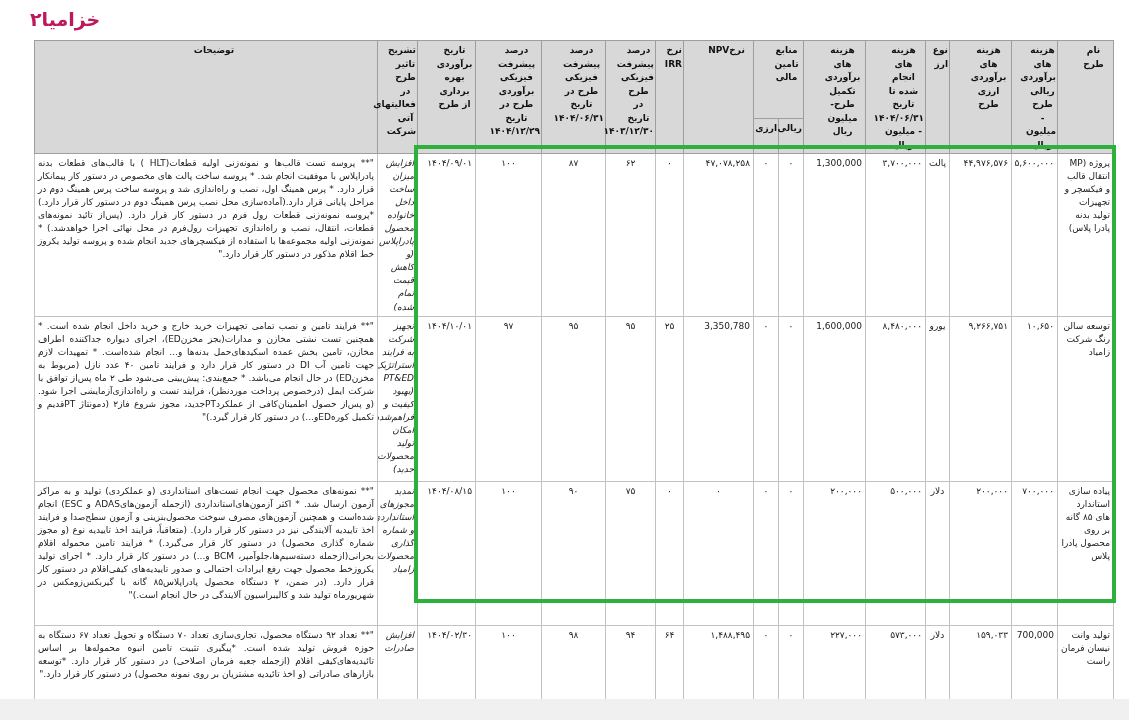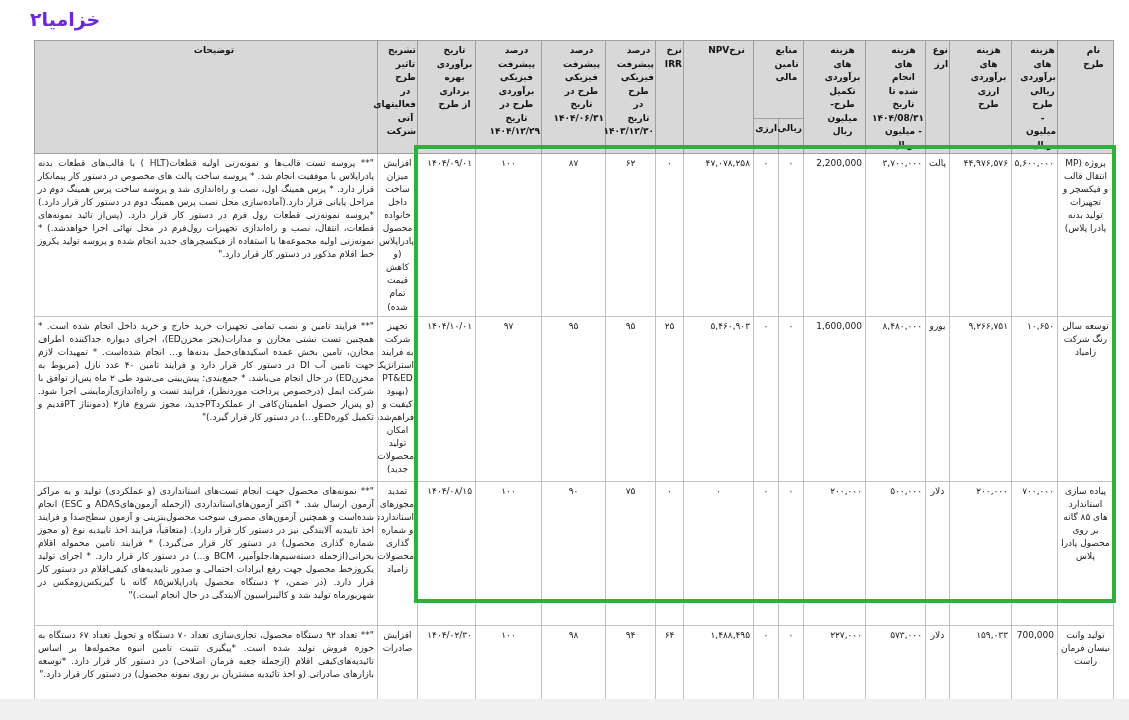--- a/index.html
+++ b/index.html
@@ -2,38 +2,38 @@
 <html lang="fa"><head>
 <meta charset="utf-8">
 <style>
   html,body{margin:0;padding:0;}
   body{
     width:1129px;height:720px;position:relative;overflow:hidden;
     background:#ffffff;font-family:"DejaVu Sans","Liberation Sans",sans-serif;
   }
   .page-title{
     position:absolute;top:8px;left:30px;direction:rtl;
-    font-size:19px;font-weight:bold;color:#6d28d9;
+    font-size:19px;font-weight:bold;color:#be185d;
   }
   .table-wrap{position:absolute;top:40px;left:35px;width:1079px;direction:rtl;}
   table{border-collapse:collapse;table-layout:fixed;width:1079px;direction:rtl;}
   th{
     background:#d8d8d8;border:1px solid #9e9e9e;
     font-size:9px;font-weight:bold;color:#111;
     vertical-align:top;text-align:center;padding:3px 1px 1px 17px;line-height:1.5;
   }
   td{
     border:1px solid #c2c2c2;background:#fff;color:#1a1a1a;
     font-size:9px;vertical-align:top;padding:3px 3px 2px 3px;line-height:1.45;
     overflow:hidden;
   }
-  td.name{text-align:center;}
+  td.name{text-align:right;}
   td.num{text-align:right;direction:rtl;}
   td.ctr{text-align:center;}
-  td.impact{text-align:center;}
+  td.impact{text-align:right;font-style:italic;}
   td.notes{text-align:justify;}
   .highlight-box{
     position:absolute;left:414px;top:145px;width:702px;height:458px;
     border:4px solid #2eb13c;box-sizing:border-box;pointer-events:none;z-index:5;
   }
   .footer-strip{
     position:absolute;left:0;top:699px;width:1129px;height:21px;background:#f0f0f0;
   }
 </style>
 </head>
@@ -60,21 +60,21 @@
         <col style="width:58px">
         <col style="width:40px">
         <col style="width:343px">
     </colgroup>
     <thead>
       <tr style="height:75px">
         <th rowspan="2">نام طرح</th>
         <th rowspan="2">هزینه های برآوردی ریالی طرح - میلیون ریال</th>
         <th rowspan="2">هزینه های برآوردی ارزی طرح</th>
         <th rowspan="2">نوع ارز</th>
-        <th rowspan="2">هزینه های انجام شده تا تاریخ ۱۴۰۴/08/۳۱ - میلیون ریال</th>
+        <th rowspan="2">هزینه های انجام شده تا تاریخ ۱۴۰۴/۰۶/۳۱ - میلیون ریال</th>
         <th rowspan="2">هزینه های برآوردی تکمیل طرح- میلیون ریال</th>
         <th colspan="2">منابع تامین مالی</th>
         <th rowspan="2">نرخNPV</th>
         <th rowspan="2">نرخ IRR</th>
         <th rowspan="2">درصد پیشرفت فیزیکی طرح در تاریخ ۱۴۰۳/۱۲/۳۰</th>
         <th rowspan="2">درصد پیشرفت فیزیکی طرح در تاریخ ۱۴۰۴/۰۶/۳۱</th>
         <th rowspan="2">درصد پیشرفت فیزیکی برآوردی طرح در تاریخ ۱۴۰۴/۱۲/۲۹</th>
         <th rowspan="2">تاریخ برآوردی بهره برداری از طرح</th>
         <th rowspan="2">تشریح تاثیر طرح در فعالیتهای آتی شرکت</th>
         <th rowspan="2">توضیحات</th>
@@ -84,42 +84,42 @@
         <th>ارزی</th>
       </tr>
     </thead>
     <tbody>
       <tr style="height:145px">
         <td class="name">پروژه (MP انتقال قالب و فیکسچر و تجهیزات تولید بدنه پادرا پلاس)</td>
         <td class="num">۵,۶۰۰,۰۰۰</td>
         <td class="num">۴۴,۹۷۶,۵۷۶</td>
         <td class="ctr">پالت</td>
         <td class="num">۳,۷۰۰,۰۰۰</td>
-        <td class="num">2,200,000</td>
+        <td class="num">1,300,000</td>
         <td class="ctr">۰</td>
         <td class="ctr">۰</td>
         <td class="num">۴۷,۰۷۸,۲۵۸</td>
         <td class="ctr">۰</td>
         <td class="ctr">۶۲</td>
         <td class="ctr">۸۷</td>
         <td class="ctr">۱۰۰</td>
         <td class="num">۱۴۰۴/۰۹/۰۱</td>
         <td class="impact">افزایش میزان ساخت داخل خانواده محصول پادراپلاس (و کاهش قیمت تمام شده)</td>
         <td class="notes">"** پروسه تست قالب‌ها و نمونه‌زنی اولیه قطعات(HLT ) با قالب‌های قطعات بدنه پادراپلاس با موفقیت انجام شد. * پروسه ساخت پالت های مخصوص در دستور کار پیمانکار قرار دارد. * پرس همینگ اول، نصب و راه‌اندازی شد و پروسه ساخت پرس همینگ دوم در مراحل پایانی قرار دارد.(آماده‌سازی محل نصب پرس همینگ دوم در دستور کار قرار دارد.) *پروسه نمونه‌زنی قطعات رول فرم در دستور کار قرار دارد. (پس‌از تائید نمونه‌های قطعات، انتقال، نصب و راه‌اندازی تجهیزات رول‌فرم در محل نهائی اجرا خواهدشد.) * نمونه‌زنی اولیه مجموعه‌ها با استفاده از فیکسچرهای جدید انجام شده و پروسه تولید یکروز خط اقلام مذکور در دستور کار قرار دارد."</td>
       </tr>
       <tr style="height:165px">
         <td class="name">توسعه سالن رنگ شرکت زامیاد</td>
         <td class="num">۱۰,۶۵۰</td>
         <td class="num">۹,۲۶۶,۷۵۱</td>
         <td class="ctr">یورو</td>
         <td class="num">۸,۴۸۰,۰۰۰</td>
         <td class="num">1,600,000</td>
         <td class="ctr">۰</td>
         <td class="ctr">۰</td>
-        <td class="num">۵,۴۶۰,۹۰۳</td>
+        <td class="num">3,350,780</td>
         <td class="ctr">۲۵</td>
         <td class="ctr">۹۵</td>
         <td class="ctr">۹۵</td>
         <td class="ctr">۹۷</td>
         <td class="num">۱۴۰۴/۱۰/۰۱</td>
         <td class="impact">تجهیز شرکت به فرایند استراتژیک PT&amp;ED (بهبود کیفیت و فراهم‌شدن امکان تولید محصولات جدید)</td>
         <td class="notes">"** فرایند تامین و نصب تمامی تجهیزات خرید خارج و خرید داخل انجام شده است. * همچنین تست نشتی مخازن و مدارات(بجز مخزنED)، اجرای دیواره جداکننده اطراف مخازن، تامین بخش عمده اسکیدهای‌حمل بدنه‌ها و... انجام شده‌است. * تمهیدات لازم جهت تامین آب DI در دستور کار قرار دارد و فرایند تامین ۴۰ عدد نازل (مربوط به مخزنED) در حال انجام می‌باشد. * جمع‌بندی: پیش‌بینی می‌شود طی ۲ ماه پس‌از توافق با شرکت ایمل (درخصوص پرداخت موردنظر)، فرایند تست و راه‌اندازی‌آزمایشی اجرا شود. (و پس‌از حصول اطمینان‌کافی از عملکردPTجدید، مجوز شروع فاز۲ (دمونتاژ PTقدیم و تکمیل کورهEDو...) در دستور کار قرار گیرد.)"</td>
       </tr>
       <tr style="height:144px">
         <td class="name">پیاده سازی استاندارد های ۸۵ گانه بر روی محصول پادرا پلاس</td>

